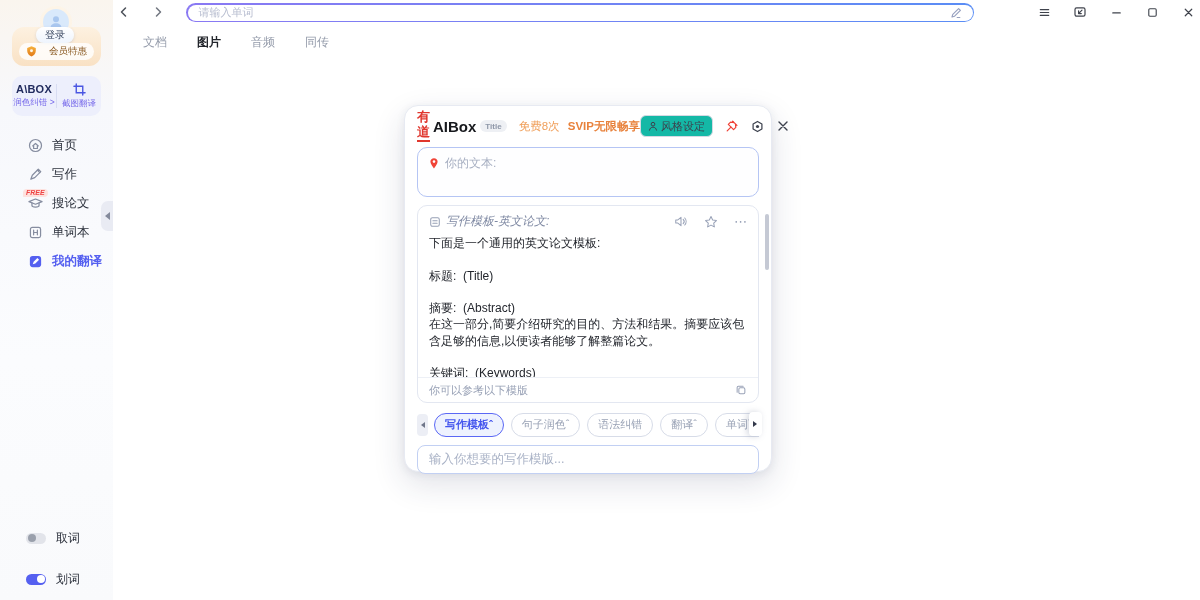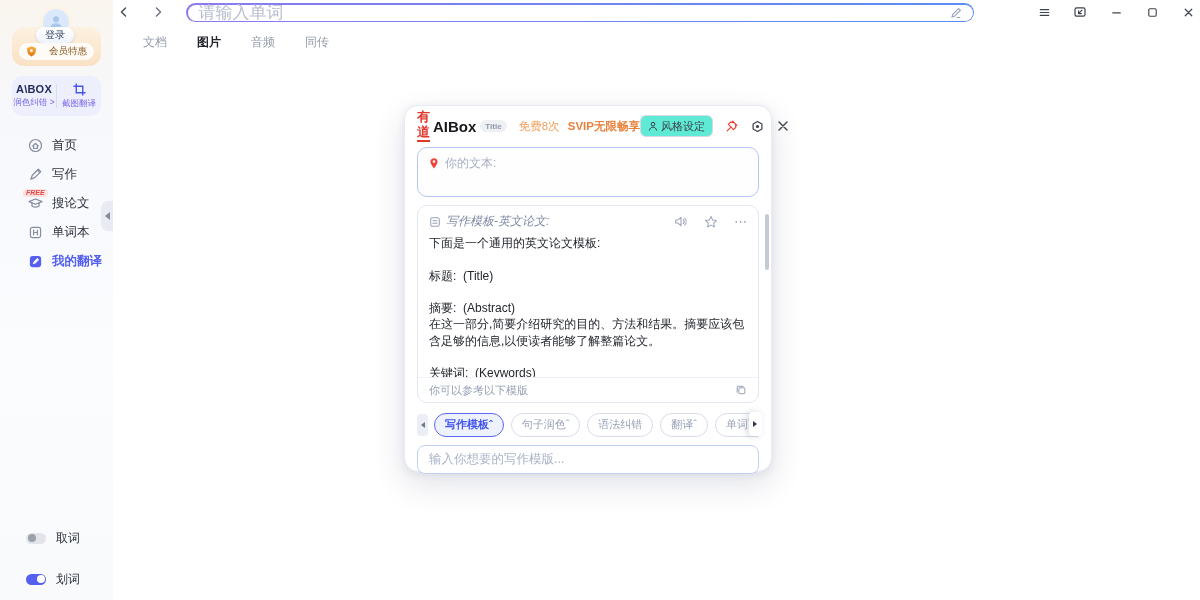--- a/index.html
+++ b/index.html
@@ -53,40 +53,40 @@
     background:#e9ebf3; border-radius:7px 0 0 7px; display:flex; align-items:center; justify-content:center; }
   .collapse-handle .tri { width:0; height:0; border:4px solid transparent; border-right:5px solid #848a9b; margin-right:3px; }
 
   
   .topbar { position:absolute; left:113px; top:0; right:0; height:26px; }
   .arrow-btn { position:absolute; top:4px; width:16px; height:16px; display:flex; align-items:center; justify-content:center; }
   .search { position:absolute; left:73px; top:3px; width:788px; height:19px; border-radius:11px;
     background:linear-gradient(90deg,#8a79f3,#5a8df5); padding:1.5px; }
   .search-inner { width:100%; height:100%; border-radius:10px; background:#fff;
     display:flex; align-items:center; justify-content:space-between; padding:0 11px; }
-  .search-ph { font-size:17px; color:#b8bed0; }
+  .search-ph { font-size:11px; color:#b8bed0; }
   .win-ctl { position:absolute; top:4px; width:16px; height:16px; display:flex; align-items:center; justify-content:center; }
 
   .tabs { position:absolute; left:128px; top:28px; display:flex; }
   .tab { padding:6px 15px; font-size:12px; color:#959cab; }
   .tab.active { color:#22252b; font-weight:700; }
 
   
   .modal { position:absolute; left:404px; top:105px; width:368px; height:367px; background:#fff;
     border:1px solid #e7eaf2; border-radius:14px;
     box-shadow:0 12px 32px rgba(35,45,85,.14), 0 2px 8px rgba(35,45,85,.08); }
   .m-header { height:26px; margin:7px 12px 0; display:flex; align-items:center;justify-content:space-between; }
   .logo-youdao { color:#e0372e; font-weight:800; font-size:13px; border-bottom:2px solid #e0372e; padding-bottom:1px; line-height:1.1; }
   .logo-aibox { font-weight:700; font-size:15px; color:#17191d; margin-left:3px; }
   .beta { margin-left:4px; background:#eef0f4; color:#8e97a8; font-size:8px; font-weight:600; padding:1.5px 5px; border-radius:7px; }
   .promo { margin-left:12px; font-size:11.5px; white-space:nowrap; }
   .promo .free { color:#f0a05c; }
   .promo .svip { color:#e8823c; font-weight:700; margin-left:5px; }
   .style-btn { margin-left:auto; display:flex; align-items:center; gap:3px; border:1px solid #d5d9e3;
-    border-radius:6px; padding:2.5px 7px; font-size:11px; color:#3c414d; background:#5eead4; white-space:nowrap; }
+    border-radius:6px; padding:2.5px 7px; font-size:11px; color:#3c414d; background:#14b8a6; white-space:nowrap; }
   .hdr-icon { margin-left:11px; }
 
   .m-input { margin:8px 12px 0; height:50px; border:1.5px solid #b5c5f4; border-radius:10px;
     background:#fefeff; padding:9px 10px; display:flex; align-items:flex-start; gap:5px; }
   .m-input .lbl { font-size:12px; color:#a7afc2; line-height:13px; }
 
   .m-result { margin:8px 12px 0; height:198px; border:1px solid #e3e7f1; border-radius:10px; background:#fff; position:relative; }
   .r-head { display:flex; align-items:center; gap:5px; padding:7px 11px 2px;font-style:italic; }
   .r-title { font-size:12px; color:#7f89a3; }
   .r-tools { margin-left:auto; display:flex; align-items:center; gap:16px; }

